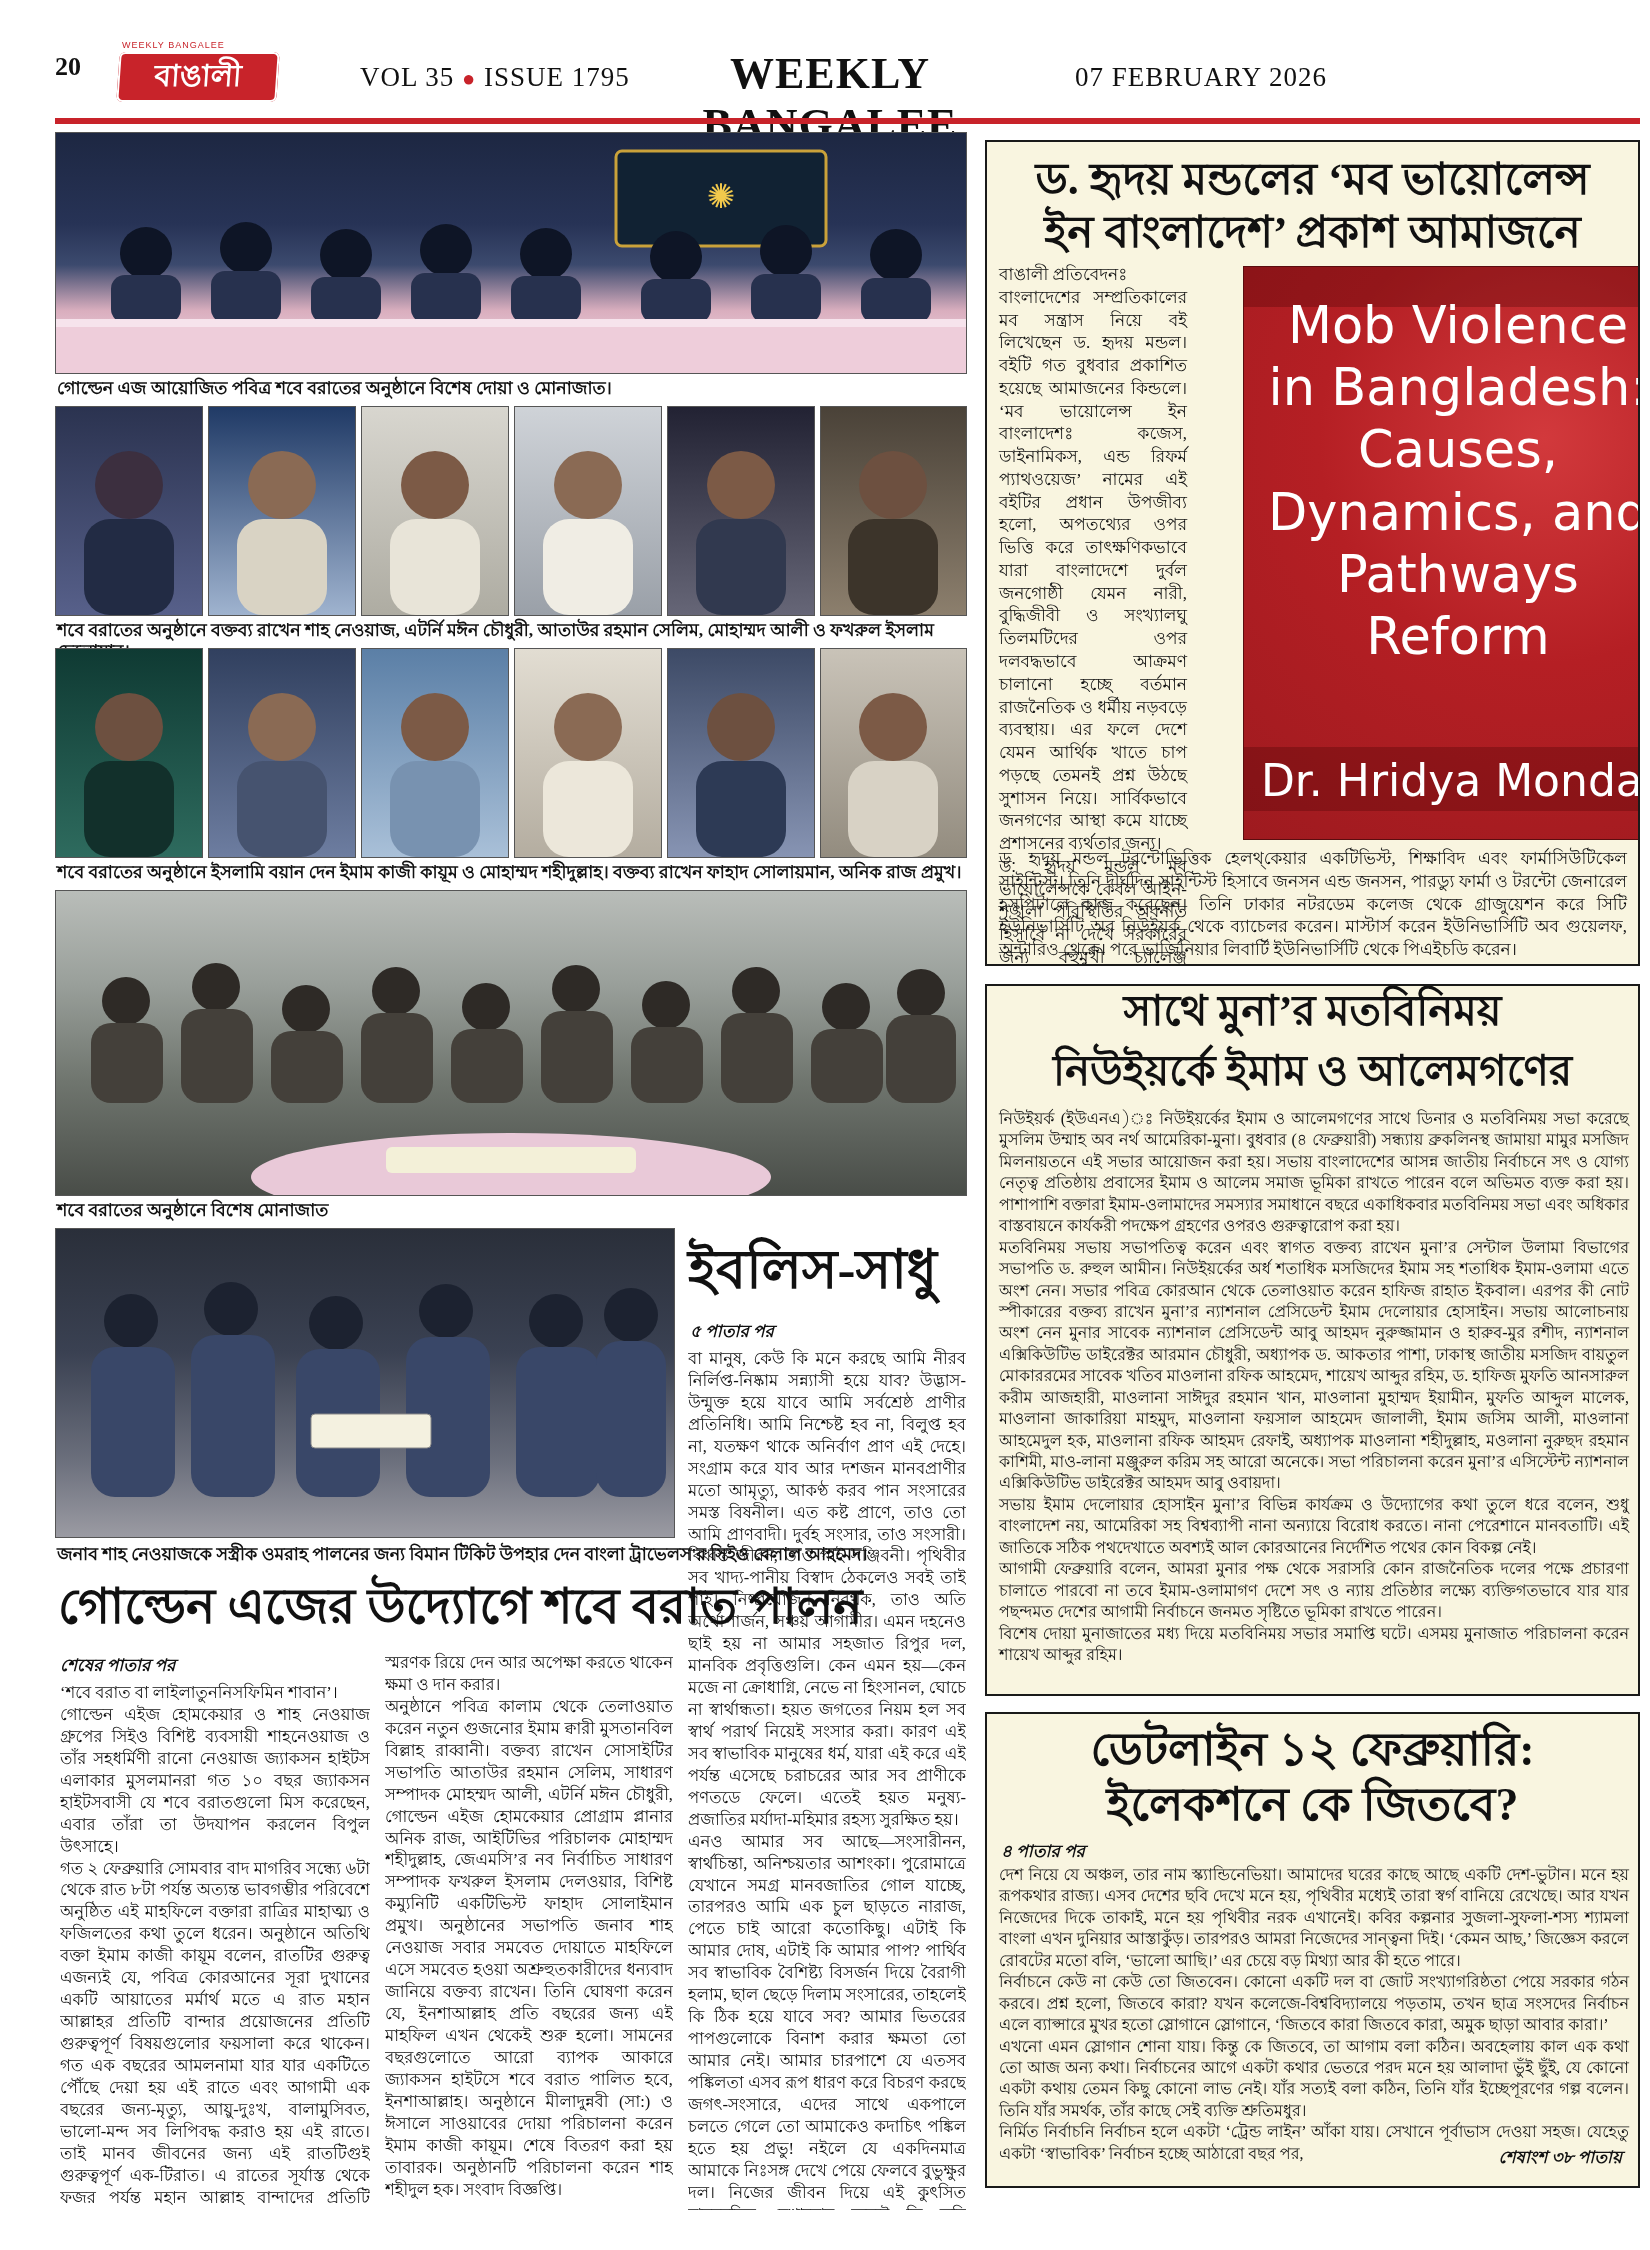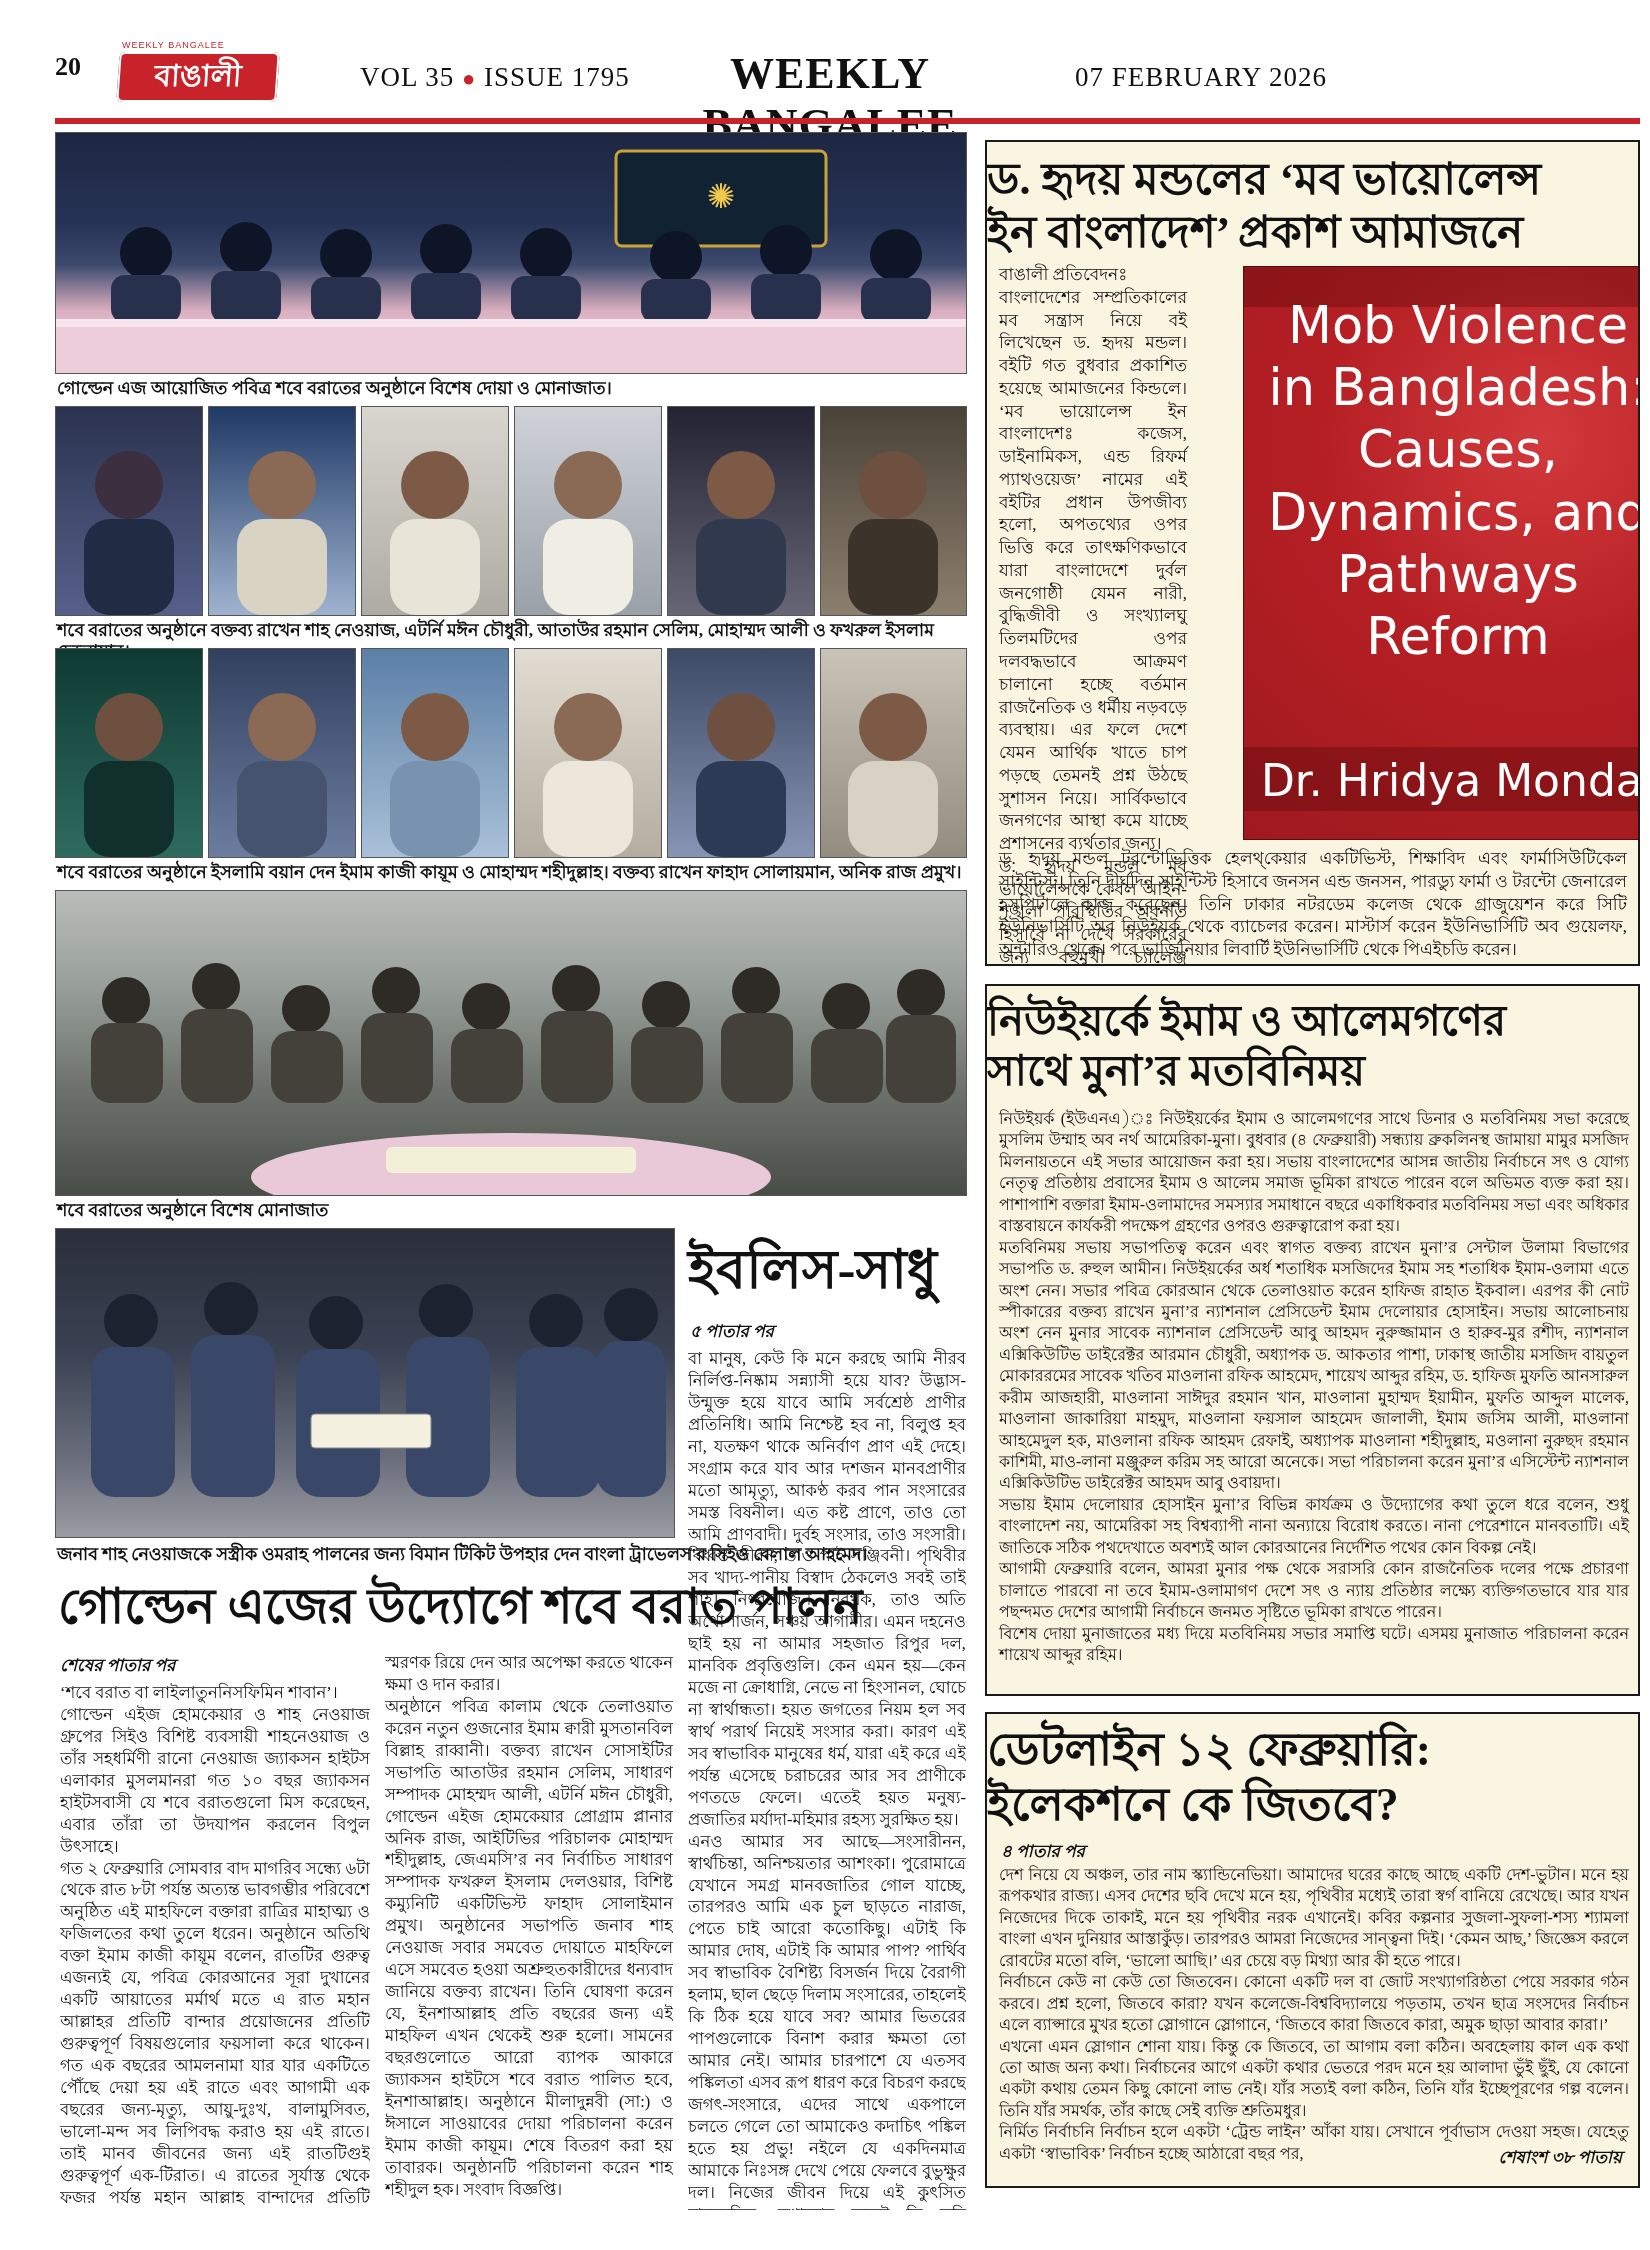--- a/index.html
+++ b/index.html
@@ -20,21 +20,21 @@
   
   .photo{position:absolute;border:1px solid #555;overflow:hidden;}
   .ph1{background:linear-gradient(180deg,#1d2742 0%,#273356 38%,#3c4a6e 55%,#d9aebe 74%,#eecdda 88%,#e3bfce 100%);}
   .ph4{background:linear-gradient(180deg,#b9bdb9 0%,#9aa09b 30%,#70766f 62%,#494d48 100%);}
   .ph5{background:linear-gradient(180deg,#2a2f3a 0%,#3a4152 40%,#6b6f7c 75%,#9b9ba3 100%);}
   .pcell{position:absolute;border:1px solid #555;overflow:hidden;}
   .pcell svg,.photo svg{display:block;}
   .caption{font-size:17.5px;font-weight:bold;line-height:1.2;font-family:"Liberation Serif",serif;}
   
   .box{position:absolute;background:#f9f5e0;border:2px solid #1a1a1a;box-sizing:border-box;overflow:hidden;}
-  .bighead{font-weight:bold;text-align:left;line-height:1.2;}
+  .bighead{font-weight:bold;text-align:center;line-height:1.2;}
   .bodytext{font-size:17px;line-height:1.34;text-align:justify;white-space:pre-line;}
   .contline{font-size:17px;font-style:italic;font-weight:bold;}
   
   .cover{position:absolute;background:
      radial-gradient(circle at 70% 30%, #d2393c 0%, #b51f24 45%, #9e1a1f 100%);
      border:1px solid #5a0d0f;overflow:hidden;margin-left:44px;}
   .cover-title{color:#fff;font-family:"DejaVu Sans",sans-serif;font-weight:400;
      font-size:51px;line-height:1.22;text-align:center;}
   .cover-author{color:#fff;font-family:"DejaVu Sans",sans-serif;font-size:44px;text-align:center;}
   .cover-band{position:absolute;left:0;right:0;background:rgba(60,0,0,0.28);}
@@ -257,22 +257,22 @@
         <div class="cover-title">Reform</div>
       </div>
       <div class="cover-band" style="bottom:28px;height:64px;">
         <div class="cover-author" style="margin-top:8px;">Dr. Hridya Mondal</div>
       </div>
     </div>
     <div class="bodytext" style="position:absolute;left:12px;top:706px;width:628px;height:108px;font-size:17px;">ড. হৃদয় মন্ডল টরন্টোভিত্তিক হেলথ্‌কেয়ার একটিভিস্ট, শিক্ষাবিদ এবং ফার্মাসিউটিকেল সাইন্টিস্ট। তিনি দীর্ঘদিন সাইন্টিস্ট হিসাবে জনসন এন্ড জনসন, পারড্যু ফার্মা ও টরন্টো জেনারেল হসপিটালে কাজ করেছেন। তিনি ঢাকার নটরডেম কলেজ থেকে গ্রাজুয়েশন করে সিটি ইউনিভার্সিটি অব নিউইয়র্ক থেকে ব্যাচেলর করেন। মাস্টার্স করেন ইউনিভার্সিটি অব গুয়েলফ, অন্টারিও থেকে। পরে ভার্জিনিয়ার লিবার্টি ইউনিভার্সিটি থেকে পিএইচডি করেন।</div>
   </div>
 
   <div class="box" style="left:985px;top:984px;width:655px;height:712px;">
+    <div class="bighead" style="font-size:42px;">সাথে মুনা’র মতবিনিময়</div>
     <div class="bighead" style="font-size:42px;margin-top:10px;">নিউইয়র্কে ইমাম ও আলেমগণের</div>
-    <div class="bighead" style="font-size:42px;">সাথে মুনা’র মতবিনিময়</div>
     <div class="bodytext" style="position:absolute;left:12px;top:122px;width:630px;height:578px;font-size:16px;">নিউইয়র্ক (ইউএনএ)ঃ নিউইয়র্কের ইমাম ও আলেমগণের সাথে ডিনার ও মতবিনিময় সভা করেছে মুসলিম উম্মাহ অব নর্থ আমেরিকা-মুনা। বুধবার (৪ ফেব্রুয়ারী) সন্ধ্যায় ব্রুকলিনস্থ জামায়া মামুর মসজিদ মিলনায়তনে এই সভার আয়োজন করা হয়। সভায় বাংলাদেশের আসন্ন জাতীয় নির্বাচনে সৎ ও যোগ্য নেতৃত্ব প্রতিষ্ঠায় প্রবাসের ইমাম ও আলেম সমাজ ভূমিকা রাখতে পারেন বলে অভিমত ব্যক্ত করা হয়। পাশাপাশি বক্তারা ইমাম-ওলামাদের সমস্যার সমাধানে বছরে একাধিকবার মতবিনিময় সভা এবং অধিকার বাস্তবায়নে কার্যকরী পদক্ষেপ গ্রহণের ওপরও গুরুত্বারোপ করা হয়।
 মতবিনিময় সভায় সভাপতিত্ব করেন এবং স্বাগত বক্তব্য রাখেন মুনা’র সেন্টাল উলামা বিভাগের সভাপতি ড. রুহুল আমীন। নিউইয়র্কের অর্ধ শতাধিক মসজিদের ইমাম সহ শতাধিক ইমাম-ওলামা এতে অংশ নেন। সভার পবিত্র কোরআন থেকে তেলাওয়াত করেন হাফিজ রাহাত ইকবাল। এরপর কী নোট স্পীকারের বক্তব্য রাখেন মুনা’র ন্যাশনাল প্রেসিডেন্ট ইমাম দেলোয়ার হোসাইন। সভায় আলোচনায় অংশ নেন মুনার সাবেক ন্যাশনাল প্রেসিডেন্ট আবু আহমদ নুরুজ্জামান ও হারুব-মুর রশীদ, ন্যাশনাল এক্সিকিউটিভ ডাইরেক্টর আরমান চৌধুরী, অধ্যাপক ড. আকতার পাশা, ঢাকাস্থ জাতীয় মসজিদ বায়তুল মোকাররমের সাবেক খতিব মাওলানা রফিক আহমেদ, শায়েখ আব্দুর রহিম, ড. হাফিজ মুফতি আনসারুল করীম আজহারী, মাওলানা সাঈদুর রহমান খান, মাওলানা মুহাম্মদ ইয়ামীন, মুফতি আব্দুল মালেক, মাওলানা জাকারিয়া মাহমুদ, মাওলানা ফয়সাল আহমেদ জালালী, ইমাম জসিম আলী, মাওলানা আহমেদুল হক, মাওলানা রফিক আহমদ রেফাই, অধ্যাপক মাওলানা শহীদুল্লাহ, মওলানা নুরুছদ রহমান কাশিমী, মাও-লানা মঞ্জুরুল করিম সহ আরো অনেকে। সভা পরিচালনা করেন মুনা’র এসিস্টেন্ট ন্যাশনাল এক্সিকিউটিভ ডাইরেক্টর আহমদ আবু ওবায়দা।
 সভায় ইমাম দেলোয়ার হোসাইন মুনা’র বিভিন্ন কার্যক্রম ও উদ্যোগের কথা তুলে ধরে বলেন, শুধু বাংলাদেশ নয়, আমেরিকা সহ বিশ্বব্যাপী নানা অন্যায়ে বিরোধ করতে। নানা পেরেশানে মানবতাটি। এই জাতিকে সঠিক পথদেখাতে অবশ্যই আল কোরআনের নির্দেশিত পথের কোন বিকল্প নেই।
 আগামী ফেব্রুয়ারি বলেন, আমরা মুনার পক্ষ থেকে সরাসরি কোন রাজনৈতিক দলের পক্ষে প্রচারণা চালাতে পারবো না তবে ইমাম-ওলামাগণ দেশে সৎ ও ন্যায় প্রতিষ্ঠার লক্ষ্যে ব্যক্তিগতভাবে যার যার পছন্দমত দেশের আগামী নির্বাচনে জনমত সৃষ্টিতে ভূমিকা রাখতে পারেন।
 বিশেষ দোয়া মুনাজাতের মধ্য দিয়ে মতবিনিময় সভার সমাপ্তি ঘটে। এসময় মুনাজাত পরিচালনা করেন শায়েখ আব্দুর রহিম।</div>
   </div>
 
   <div class="box" style="left:985px;top:1712px;width:655px;height:476px;">
     <div class="bighead" style="font-size:46px;margin-top:8px;">ডেটলাইন ১২ ফেব্রুয়ারি:</div>
     <div class="bighead" style="font-size:46px;">ইলেকশনে কে জিতবে?</div>

